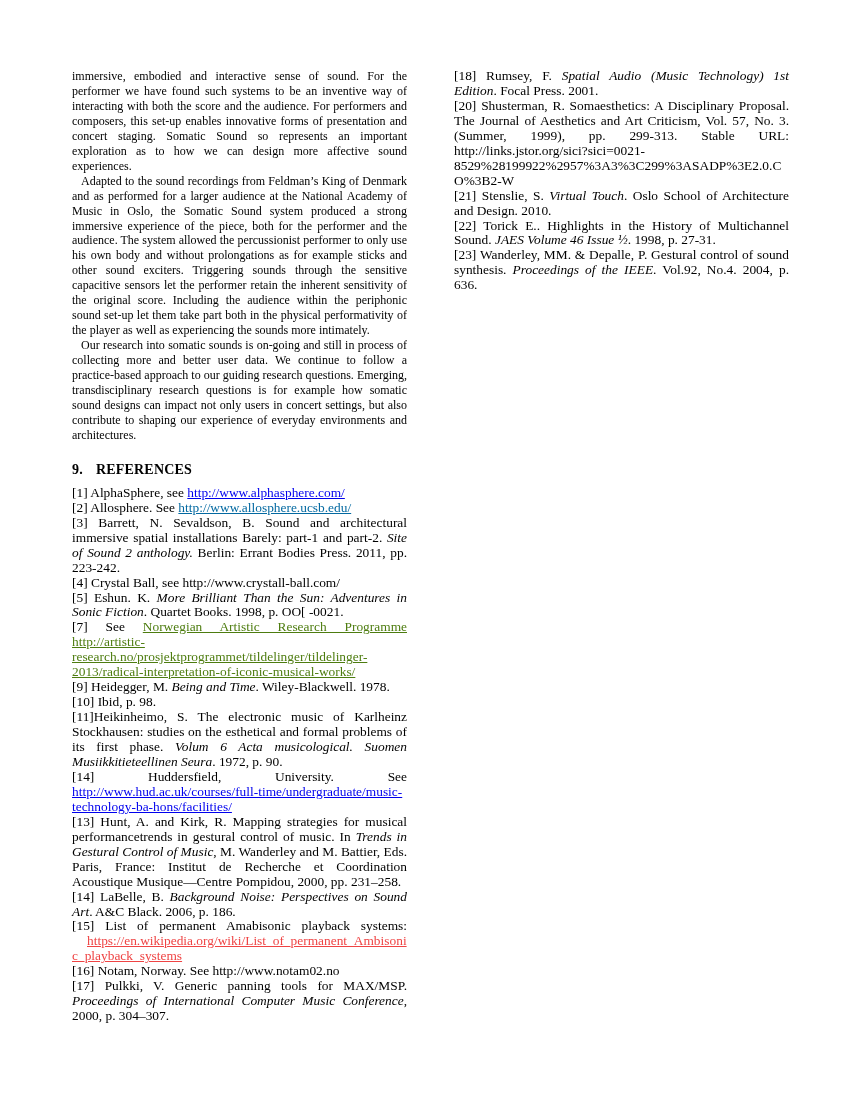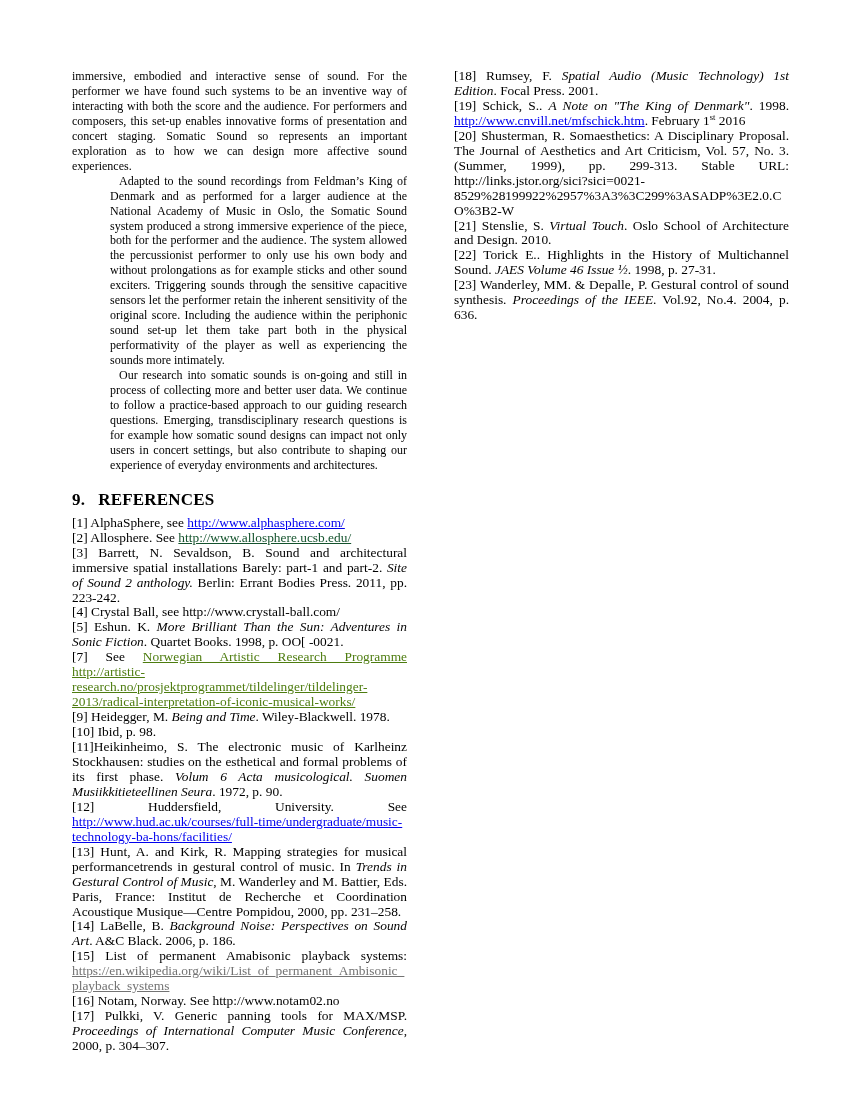--- a/index.html
+++ b/index.html
@@ -22,24 +22,24 @@
     width: 335px;
   }
   .col-left  { left: 72px; }
   .col-right { left: 454px; }
   .para {
     margin: 0;
     font-size: 12px;
     line-height: 14.95px;
     text-align: justify;
   }
-  .para.indent { text-indent: 9px; margin-left: 38px; }
+  .para.indent { text-indent: 9px; }
   .section-heading {
     margin: 17px 0 7px 0;
-    font-size: 17px;
+    font-size: 14px;
     line-height: 19px;
     font-weight: bold;
     letter-spacing: 0.2px;
   }
   .section-heading .heading-number { margin-right: 13px; }
   .ref {
     margin: 0;
     font-size: 13.4px;
     line-height: 14.95px;
     text-align: justify;
@@ -67,41 +67,40 @@
     <p class="para">immersive, embodied and interactive sense of sound. For the performer we have found such systems to be an inventive way of interacting with both the score and the audience. For performers and composers, this set-up enables innovative forms of presentation and concert staging. Somatic Sound so represents an important exploration as to how we can design more affective sound experiences.</p>
     <p class="para indent">Adapted to the sound recordings from Feldman’s King of Denmark and as performed for a larger audience at the National Academy of Music in Oslo, the Somatic Sound system produced a strong immersive experience of the piece, both for the performer and the audience. The system allowed the percussionist performer to only use his own body and without prolongations as for example sticks and other sound exciters. Triggering sounds through the sensitive capacitive sensors let the performer retain the inherent sensitivity of the original score. Including the audience within the periphonic sound set-up let them take part both in the physical performativity of the player as well as experiencing the sounds more intimately.</p>
     <p class="para indent">Our research into somatic sounds is on-going and still in process of collecting more and better user data. We continue to follow a practice-based approach to our guiding research questions. Emerging, transdisciplinary research questions is for example how somatic sound designs can impact not only users in concert settings, but also contribute to shaping our experience of everyday environments and architectures.</p>
 
     <h2 class="section-heading">
       <span class="heading-number">9.</span><span class="heading-title">REFERENCES</span>
     </h2>
 
     <div class="references">
         <p class="ref"><span>[1] AlphaSphere, see </span><a href="#" style="color: rgb(0, 0, 238);">http://www.alphasphere.com/</a></p>
-        <p class="ref"><span>[2] Allosphere. See </span><a href="#" style="color: #14532d;">http://www.allosphere.ucsb.edu/</a></p>
+        <p class="ref"><span>[2] Allosphere. See </span><a href="#" style="color: #0369a1;">http://www.allosphere.ucsb.edu/</a></p>
         <p class="ref"><span>[3] Barrett, N. Sevaldson, B. Sound and architectural immersive spatial installations Barely: part-1 and part-2. </span><span class="it">Site of Sound 2 anthology.</span><span> Berlin: Errant Bodies Press. 2011, pp. 223-242.</span></p>
         <p class="ref"><span>[4] Crystal Ball, see http://www.crystall-ball.com/</span></p>
         <p class="ref"><span>[5] Eshun. K. </span><span class="it">More Brilliant Than the Sun: Adventures in Sonic Fiction</span><span>. Quartet Books. 1998, p. OO[ -0021.</span></p>
         <p class="ref"><span>[7] See </span><a href="#" style="color: #4d7c0f;">Norwegian Artistic Research Programme http://artistic-research.no/prosjektprogrammet/tildelinger/tildelinger-2013/radical-interpretation-of-iconic-musical-works/</a></p>
         <p class="ref"><span>[9] Heidegger, M. </span><span class="it">Being and Time</span><span>. Wiley-Blackwell. 1978.</span></p>
         <p class="ref"><span>[10] Ibid, p. 98.</span></p>
         <p class="ref"><span>[11]Heikinheimo, S. The electronic music of Karlheinz Stockhausen: studies on the esthetical and formal problems of its first phase. </span><span class="it">Volum 6 Acta musicological. Suomen Musiikkitieteellinen Seura</span><span>. 1972, p. 90.</span></p>
-        <p class="ref"><span>[12] Huddersfield, University. See </span><a href="#" style="color: rgb(0, 0, 238);">http://www.hud.ac.uk/courses/full-time/undergraduate/music-technology-ba-hons/facilities/</a></p>
+        <p class="ref"><span>[14] Huddersfield, University. See </span><a href="#" style="color: rgb(0, 0, 238);">http://www.hud.ac.uk/courses/full-time/undergraduate/music-technology-ba-hons/facilities/</a></p>
         <p class="ref"><span>[13] Hunt, A. and Kirk, R. Mapping strategies for musical performancetrends in gestural control of music. In </span><span class="it">Trends in Gestural Control of Music</span><span>, M. Wanderley and M. Battier, Eds. Paris, France: Institut de Recherche et Coordination Acoustique Musique—Centre Pompidou, 2000, pp. 231–258.</span></p>
         <p class="ref"><span>[14] LaBelle, B. </span><span class="it">Background Noise: Perspectives on Sound Art</span><span>. A&amp;C Black. 2006, p. 186.</span></p>
-        <p class="ref"><span>[15] List of permanent Amabisonic playback systems: </span><a href="#" style="color: #737373;">https://en.wikipedia.org/wiki/List_of_permanent_Ambisonic_playback_systems</a></p>
+        <p class="ref"><span>[15] List of permanent Amabisonic playback systems: </span><a href="#" style="color: #ef4444; margin-left: 15px;">https://en.wikipedia.org/wiki/List_of_permanent_Ambisonic_playback_systems</a></p>
         <p class="ref"><span>[16] Notam, Norway. See http://www.notam02.no</span></p>
         <p class="ref"><span>[17] Pulkki, V. Generic panning tools for MAX/MSP. </span><span class="it">Proceedings of International Computer Music Conference</span><span>, 2000, p. 304–307.</span></p>
       </div>
   </div>
 
   <div class="col col-right">
     <div class="references">
         <p class="ref"><span>[18] Rumsey, F. </span><span class="it">Spatial Audio (Music Technology) 1st Edition</span><span>. Focal Press. 2001.</span></p>
-        <p class="ref"><span>[19] Schick, S.. </span><span class="it">A Note on "The King of Denmark"</span><span>. 1998. </span><a href="#" style="color: rgb(0, 0, 238);">http://www.cnvill.net/mfschick.htm</a><span>. February 1</span><span class="sup">st</span><span> 2016</span></p>
         <p class="ref"><span>[20] Shusterman, R. Somaesthetics: A Disciplinary Proposal. The Journal of Aesthetics and Art Criticism, Vol. 57, No. 3. (Summer, 1999), pp. 299-313. Stable URL: http://links.jstor.org/sici?sici=0021-8529%28199922%2957%3A3%3C299%3ASADP%3E2.0.CO%3B2-W</span></p>
         <p class="ref"><span>[21] Stenslie, S. </span><span class="it">Virtual Touch</span><span>. Oslo School of Architecture and Design. 2010.</span></p>
         <p class="ref"><span>[22] Torick E.. Highlights in the History of Multichannel Sound. </span><span class="it">JAES Volume 46 Issue ½</span><span>. 1998, p. 27-31.</span></p>
         <p class="ref"><span>[23] Wanderley, MM. &amp; Depalle, P. Gestural control of sound synthesis. </span><span class="it">Proceedings of the IEEE</span><span>. Vol.92, No.4.  2004, p. 636.</span></p>
       </div>
   </div>
 
 </div>
 
 </body></html>

